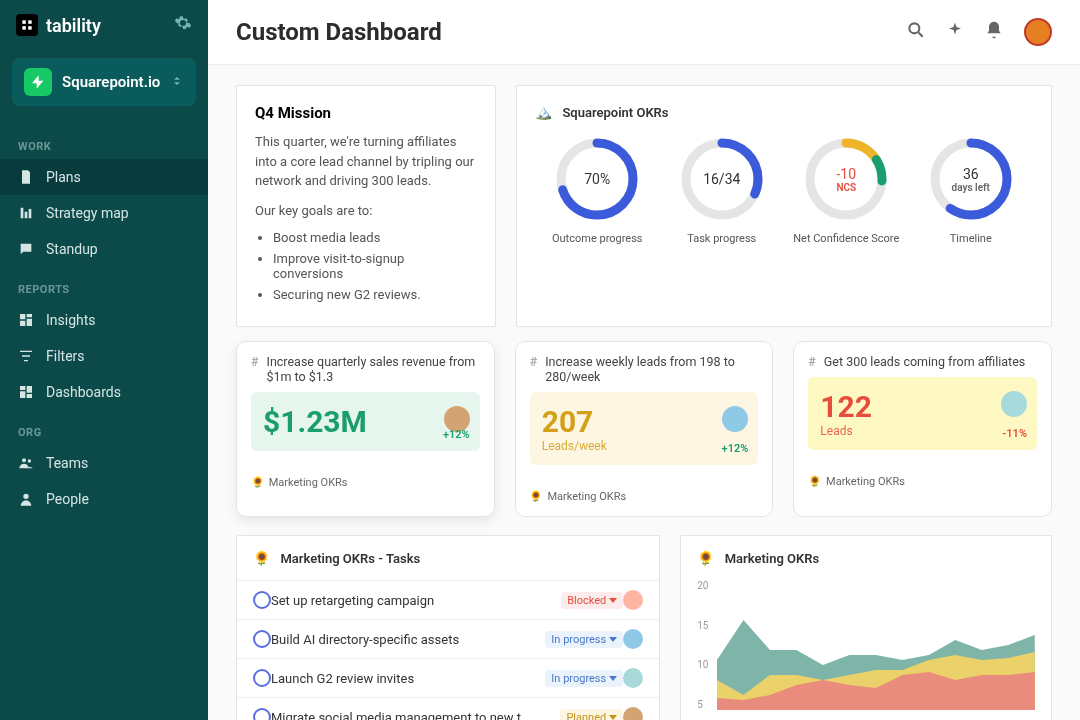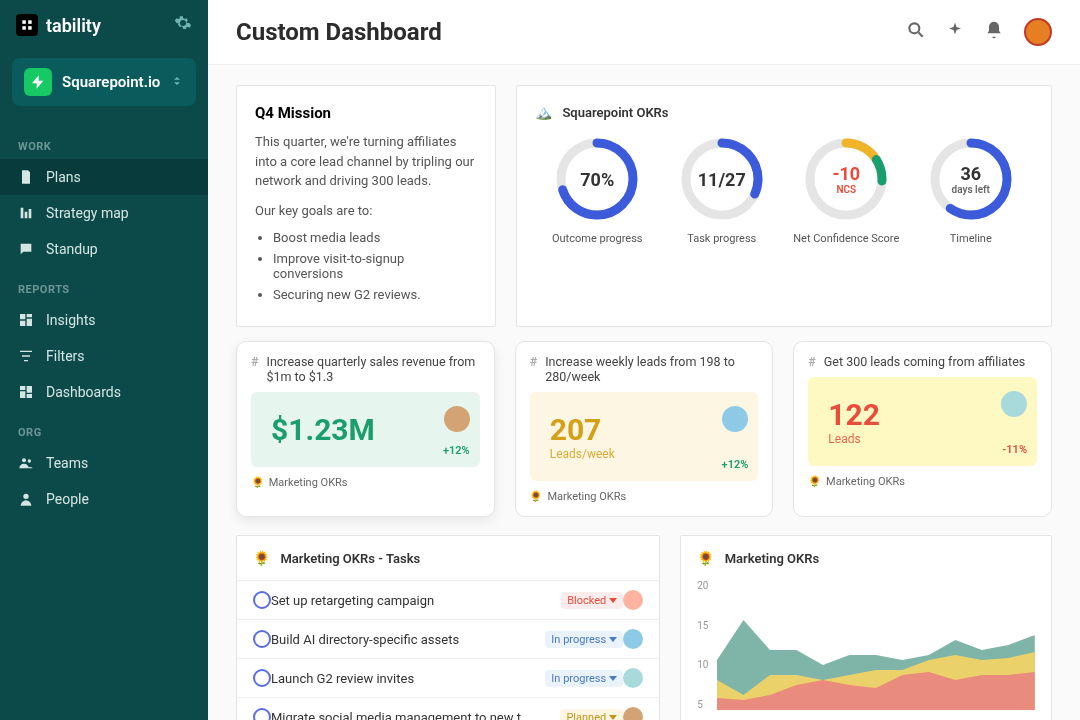--- a/index.html
+++ b/index.html
@@ -36,29 +36,29 @@
 .card-head { display:flex; align-items:center; gap:10px; margin-bottom:14px; }
 .emoji { font-size:14px; }
 .card-title { font-size:13px; font-weight:600; color:#333; }
 .gauges { display:flex; justify-content:space-around; }
 .gauge { text-align:center; width:118px; }
 .ring { width:90px; height:90px; margin:0 auto 8px; position:relative; }
 .ring svg { width:90px; height:90px; transform:rotate(-90deg); }
 .ring-bg { fill:none; stroke:#e5e5e5; stroke-width:10; }
 .ring-fg { fill:none; stroke-width:10; stroke-linecap:round; }
 .ring-lbl { position:absolute; inset:0; display:flex; flex-direction:column; align-items:center; justify-content:center; }
-.ring-val { font-weight:700; font-size:18px; color:#333; }
+.ring-val { font-weight:400; font-size:14px; color:#333; }
 .ring-sub { font-size:10px; color:#e74c3c; font-weight:600; }
 .gauge-cap { font-size:11px; color:#555; }
 .kpis { display:flex; gap:20px; margin-top:14px; }
 .kpi { flex:1; border:1px solid #e4e4e4; border-radius:10px; padding:12px 14px; background:#fff; }
 .kpi.hl { box-shadow:0 4px 12px rgba(0,0,0,.08); }
 .kpi-head { display:flex; gap:8px; font-size:12.5px; color:#444; margin-bottom:8px; align-items:flex-start; }
 .hash { color:#aaa; font-weight:600; }
-.kpi-body { border-radius:6px; padding:20px; position:relative; margin-bottom:4px; }
+.kpi-body { border-radius:6px; padding:12px; position:relative; margin-bottom:20px; }
 .kpi-body.green { background:#e7f5ef; }
 .kpi-body.yellow { background:#fdf6e3; }
 .kpi-body.red { background:#fef9c3; }
 .kpi-val { font-size:30px; font-weight:700; }
 .kpi-val.green { color:#1a9e6e; }
 .kpi-val.yellow { color:#d4a017; }
 .kpi-val.red { color:#e74c3c; }
 .kpi-unit { font-size:12px; color:inherit; opacity:.85; }
 .kpi-av { position:absolute; right:10px; top:14px; width:26px; height:26px; border-radius:50%; background:#bbb; }
 .kpi-delta { position:absolute; right:10px; bottom:10px; font-size:11px; font-weight:600; }
@@ -217,21 +217,21 @@
                 </svg><div class="ring-lbl">
                   <span class="ring-val">70%</span>
                 </div></div>
             <div class="gauge-cap">Outcome progress</div>
           </div>
           <div class="gauge">
             <div class="ring"><svg viewBox="0 0 100 100">
                   <circle class="ring-bg" cx="50" cy="50" r="40"></circle>
                   <circle class="ring-fg" cx="50" cy="50" r="40" stroke="#3b5bdb" stroke-dasharray="80 251"></circle>
                 </svg><div class="ring-lbl">
-                  <span class="ring-val">11/27</span>
+                  <span class="ring-val">16/34</span>
                 </div></div>
             <div class="gauge-cap">Task progress</div>
           </div>
           <div class="gauge">
             <div class="ring"><svg viewBox="0 0 100 100">
                   <circle class="ring-bg" cx="50" cy="50" r="40" stroke="#e74c3c"></circle>
                   <circle class="ring-fg" cx="50" cy="50" r="40" stroke="#f0b429" stroke-dasharray="40 251"></circle>
                   <circle class="ring-fg" cx="50" cy="50" r="40" stroke="#1a9e6e" stroke-dasharray="25 251" stroke-dashoffset="-40"></circle>
                 </svg><div class="ring-lbl">
                   <span class="ring-val" style="color:#e74c3c">-10</span>

